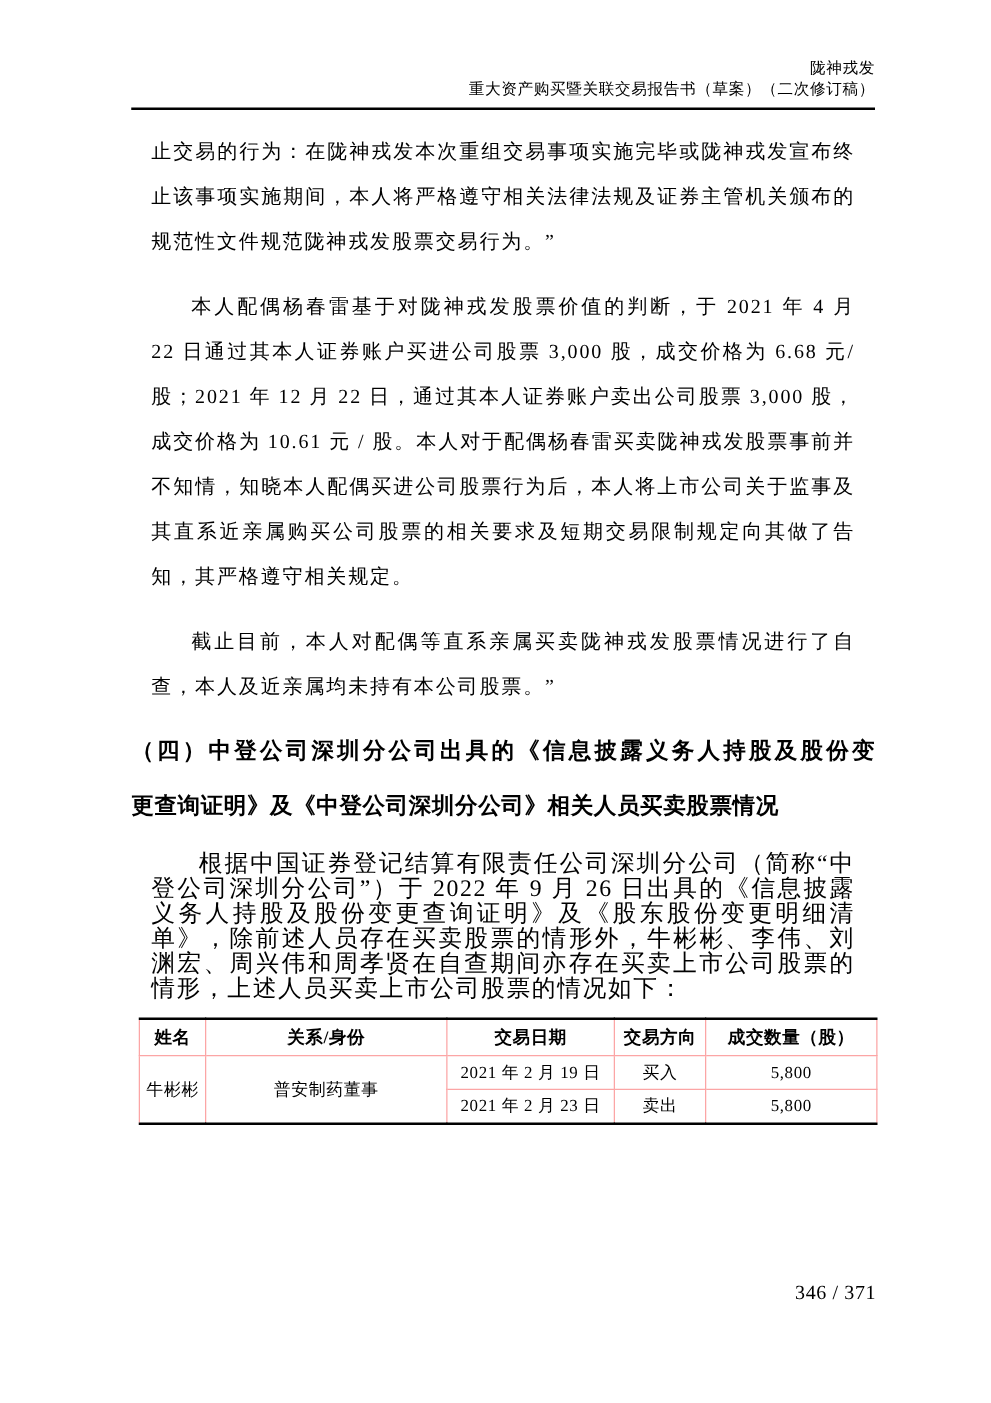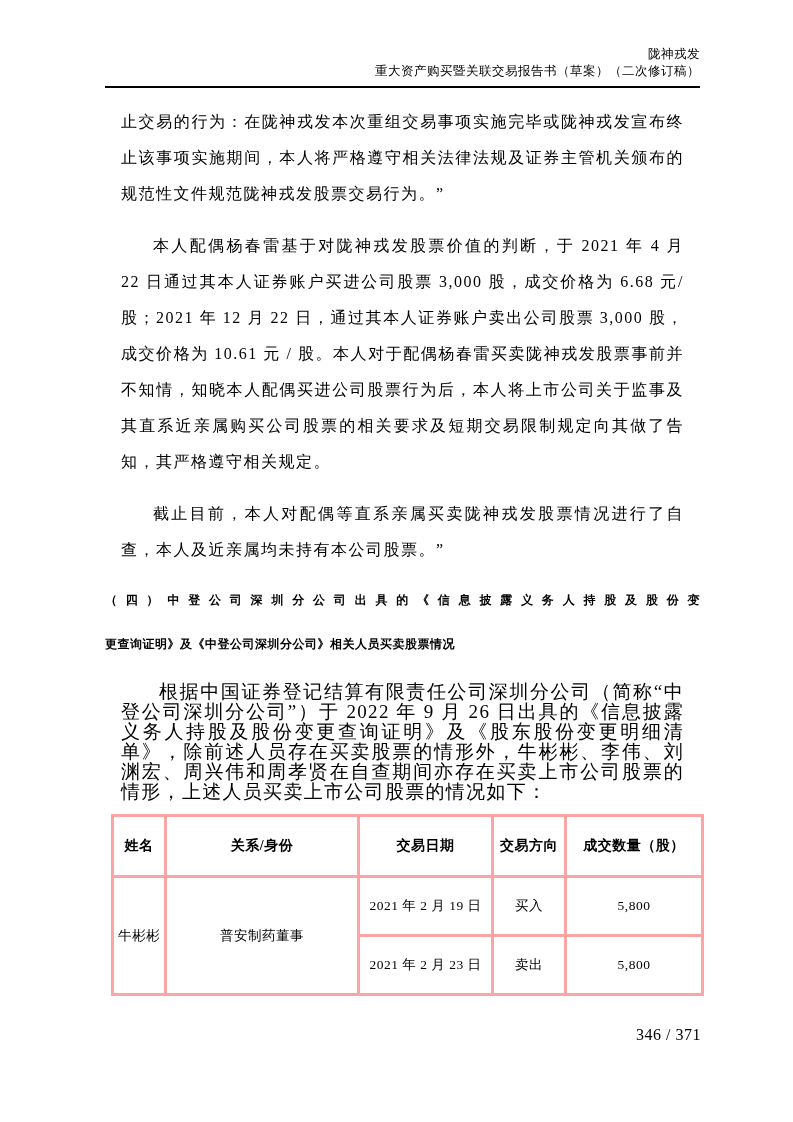--- a/index.html
+++ b/index.html
@@ -40,43 +40,43 @@
     text-align: justify;
     text-justify: inter-ideograph;
     text-indent: 2em;
     font-family: Liberation Serif, serif;
   }
   .noindent { text-indent: 0; }
   .heading4 {
     margin: -6px 0 0 0;
     font-family: "Liberation Sans", "DejaVu Sans", sans-serif;
     font-weight: 700;
-    font-size: 12px;
+    font-size: 18px;
     line-height: 44px;
     letter-spacing: 0.5px;
   }
   .hline { display: block; }
   .justify-line { text-align: justify; text-align-last: justify; }
   .para6 {
     font-size: 19px;
     line-height: 20px;
     letter-spacing: 1.3px;
   }
   table.trades {
     border-collapse: collapse;
     table-layout: fixed;
     width: 590px;
     margin: -4px 0 0 6px;
     border-top: 2.5px solid #000;
     border-bottom: 2.5px solid #000;
     text-align: center;
   }
   .trades th, .trades td {
-    border: 3px solid #fca5a5;
-    padding: 16px 2px;
+    border: 1px solid #fca5a5;
+    padding: 1px 2px;
     vertical-align: middle;
     letter-spacing: 0.5px;
     overflow: hidden;
     white-space: nowrap;
   }
   .trades th { font-weight: 700; font-size: 14px; height: 26px; }
   .trades td { font-size: 13.5px; height: 24px; }
   .footer {
     position: absolute;
     top: 1026px;

